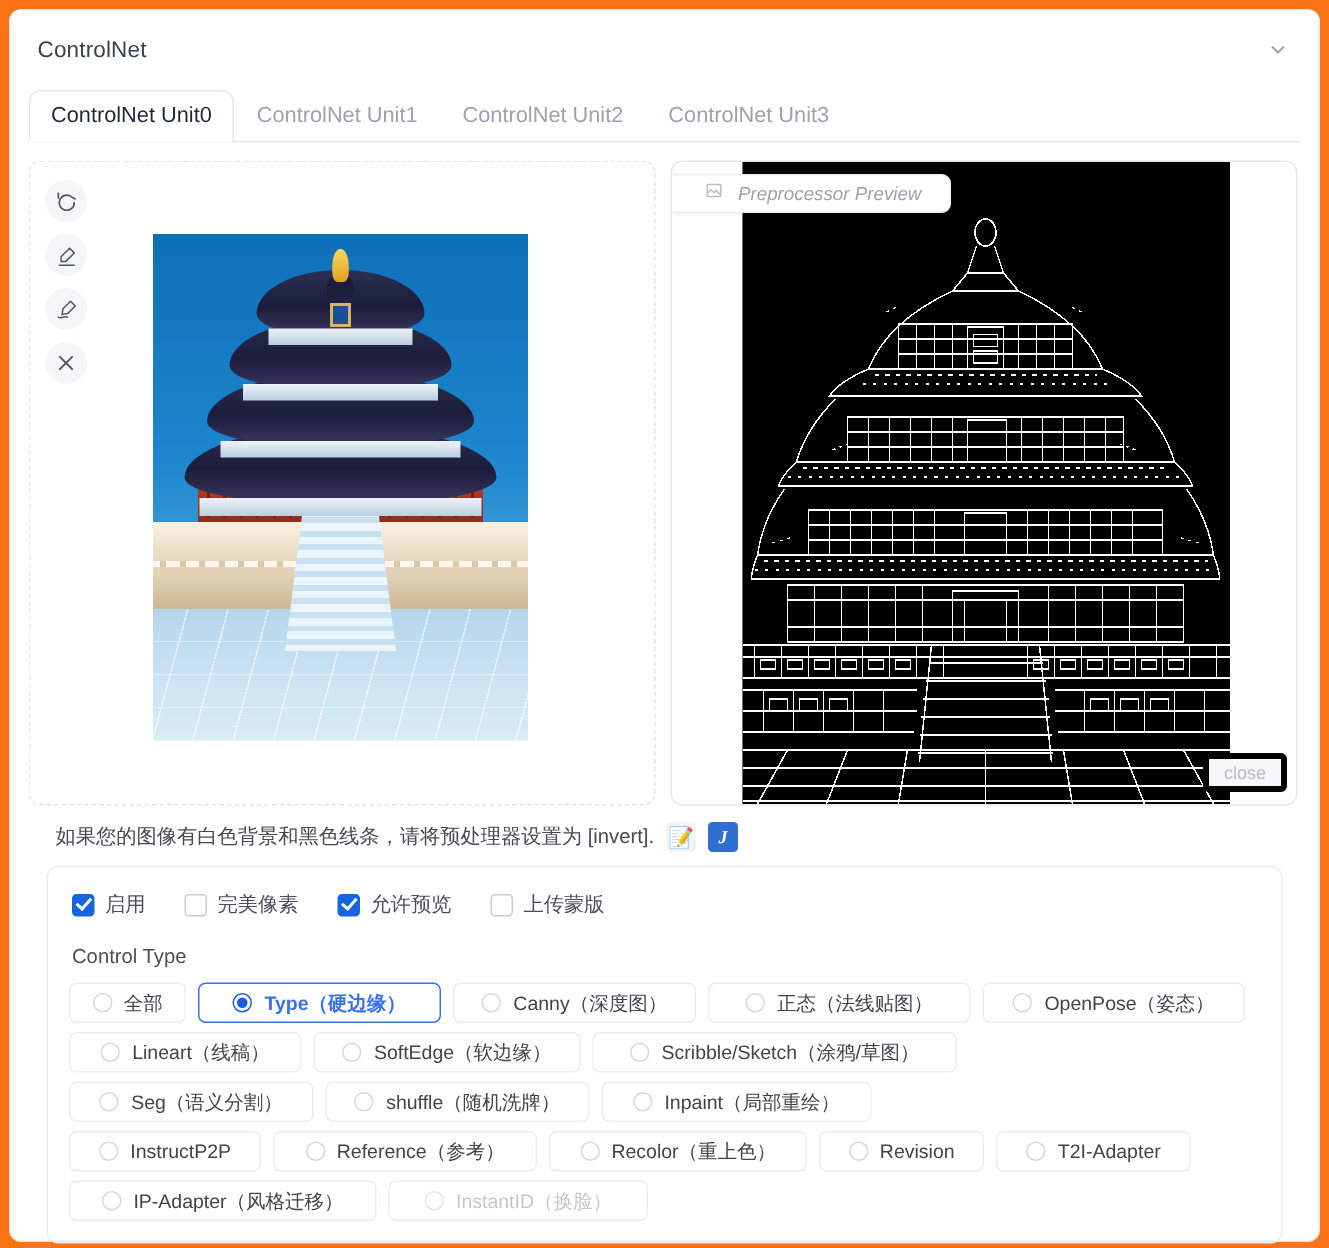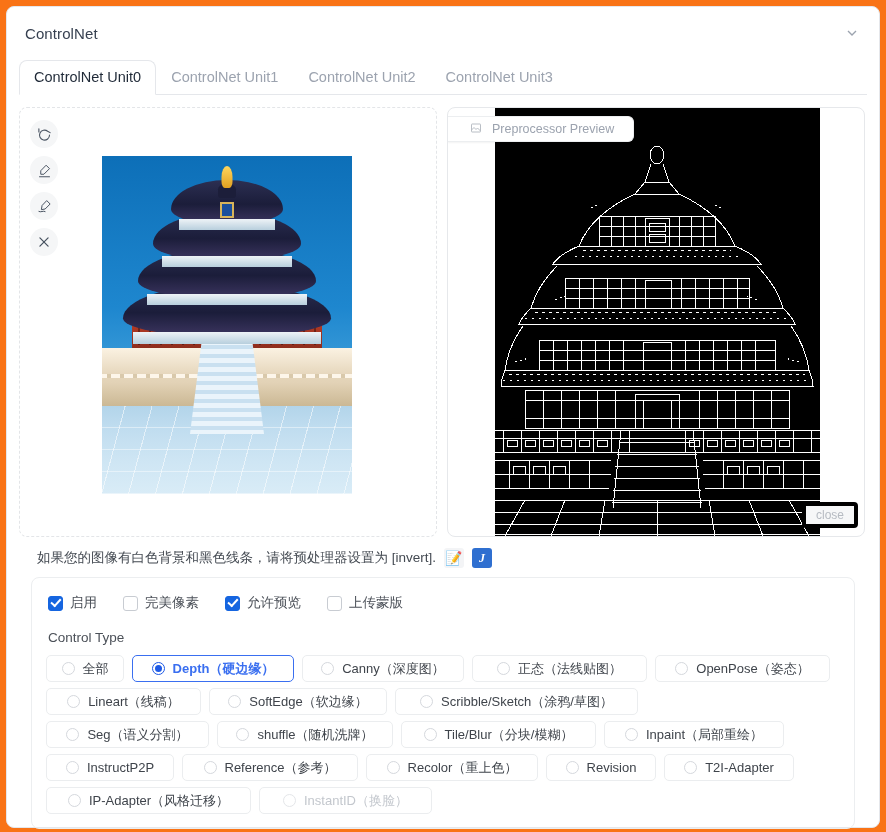--- a/index.html
+++ b/index.html
@@ -196,21 +196,21 @@
     background: #ffffff;
     border: 1px solid #eceef0;
     border-left: none;
     border-radius: 0 6px 6px 0;
     box-shadow: 0 1px 2px rgba(0,0,0,.05);
     display: flex; align-items: center; gap: 10px;
     padding: 0 14px 0 22px;
     z-index: 6;
   }
   .preview-head-label {
-    font-size: 12.5px; color: #9ca3af; white-space: nowrap;
+    font-size: 12.5px; color: #9ca3af; white-space: nowrap; font-style: italic;
   }
   .canny-canvas {
     position: absolute;
     left: 47px; top: 0;
     width: 325px; height: 428px;
     background: #000;
     overflow: hidden;
   }
   .close-btn {
     position: absolute; right: 6px; bottom: 8px;
@@ -536,21 +536,21 @@
         <div class="control-type-label">Control Type</div>
 
         <div class="radio-rows" id="radio-rows">
             <div class="radio-row">
               <div class="radio-pill" style="flex: 0 0 78px;">
                 <span class="rb"></span>
                 <span>全部</span>
               </div>
               <div class="radio-pill selected" style="flex: 0 0 162px;">
                 <span class="rb"></span>
-                <span>Depth（硬边缘）</span>
+                <span>Type（硬边缘）</span>
               </div>
               <div class="radio-pill" style="flex: 0 0 162px;">
                 <span class="rb"></span>
                 <span>Canny（深度图）</span>
               </div>
               <div class="radio-pill" style="flex: 0 0 175px;">
                 <span class="rb"></span>
                 <span>正态（法线贴图）</span>
               </div>
               <div class="radio-pill" style="flex: 0 0 175px;">
@@ -573,24 +573,20 @@
               </div>
             </div>
             <div class="radio-row">
               <div class="radio-pill" style="flex: 0 0 163px;">
                 <span class="rb"></span>
                 <span>Seg（语义分割）</span>
               </div>
               <div class="radio-pill" style="flex: 0 0 176px;">
                 <span class="rb"></span>
                 <span>shuffle（随机洗牌）</span>
-              </div>
-              <div class="radio-pill" style="flex: 0 0 195px;">
-                <span class="rb"></span>
-                <span>Tile/Blur（分块/模糊）</span>
               </div>
               <div class="radio-pill" style="flex: 0 0 180px;">
                 <span class="rb"></span>
                 <span>Inpaint（局部重绘）</span>
               </div>
             </div>
             <div class="radio-row">
               <div class="radio-pill" style="flex: 0 0 128px;">
                 <span class="rb"></span>
                 <span>InstructP2P</span>

